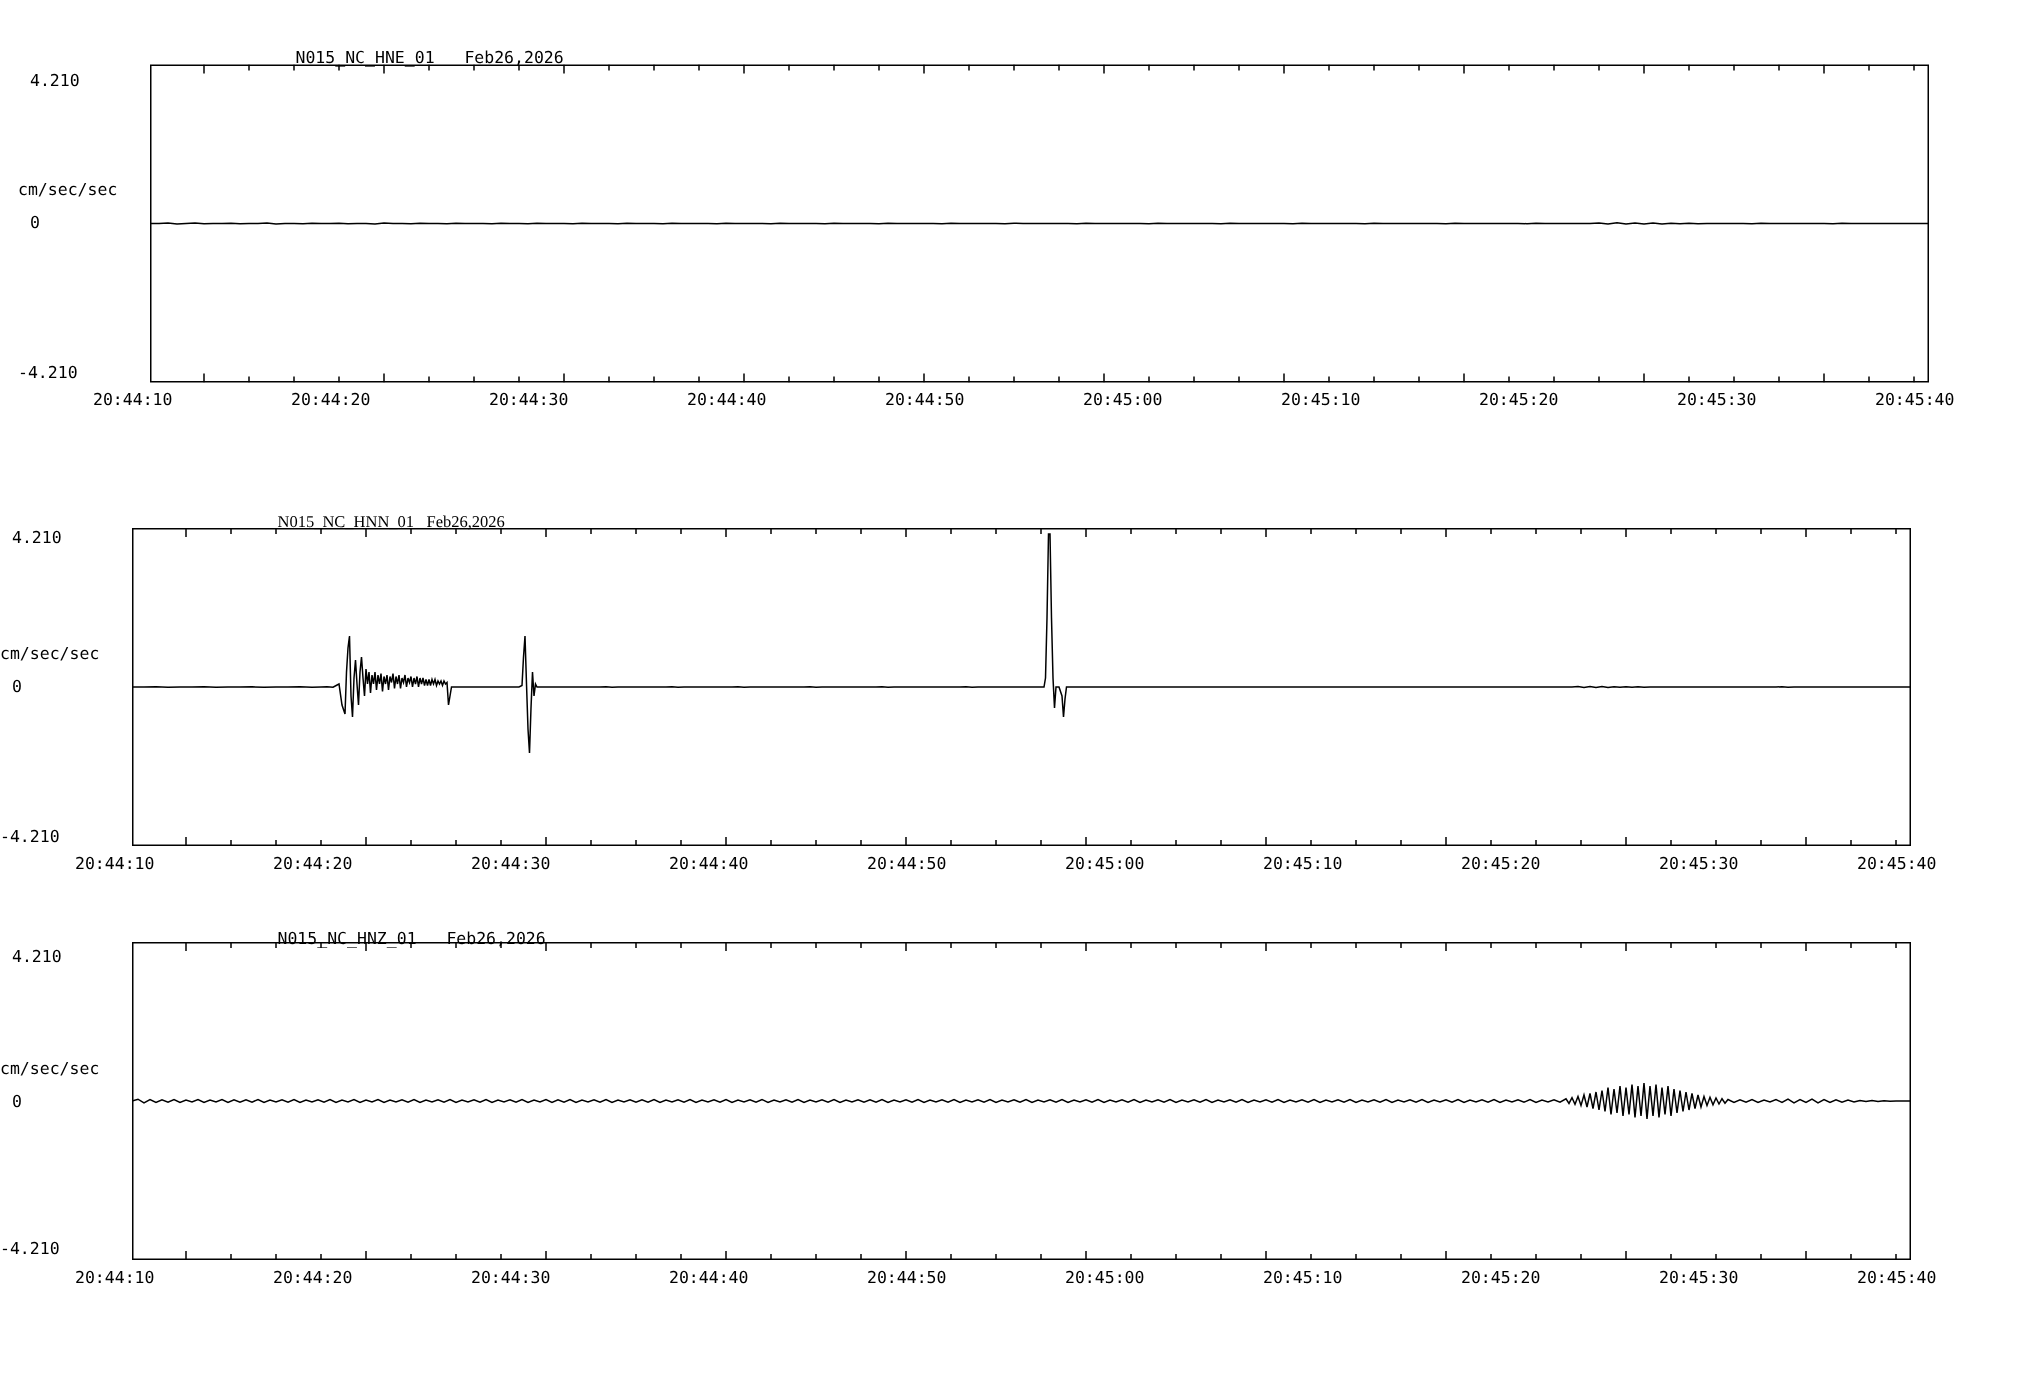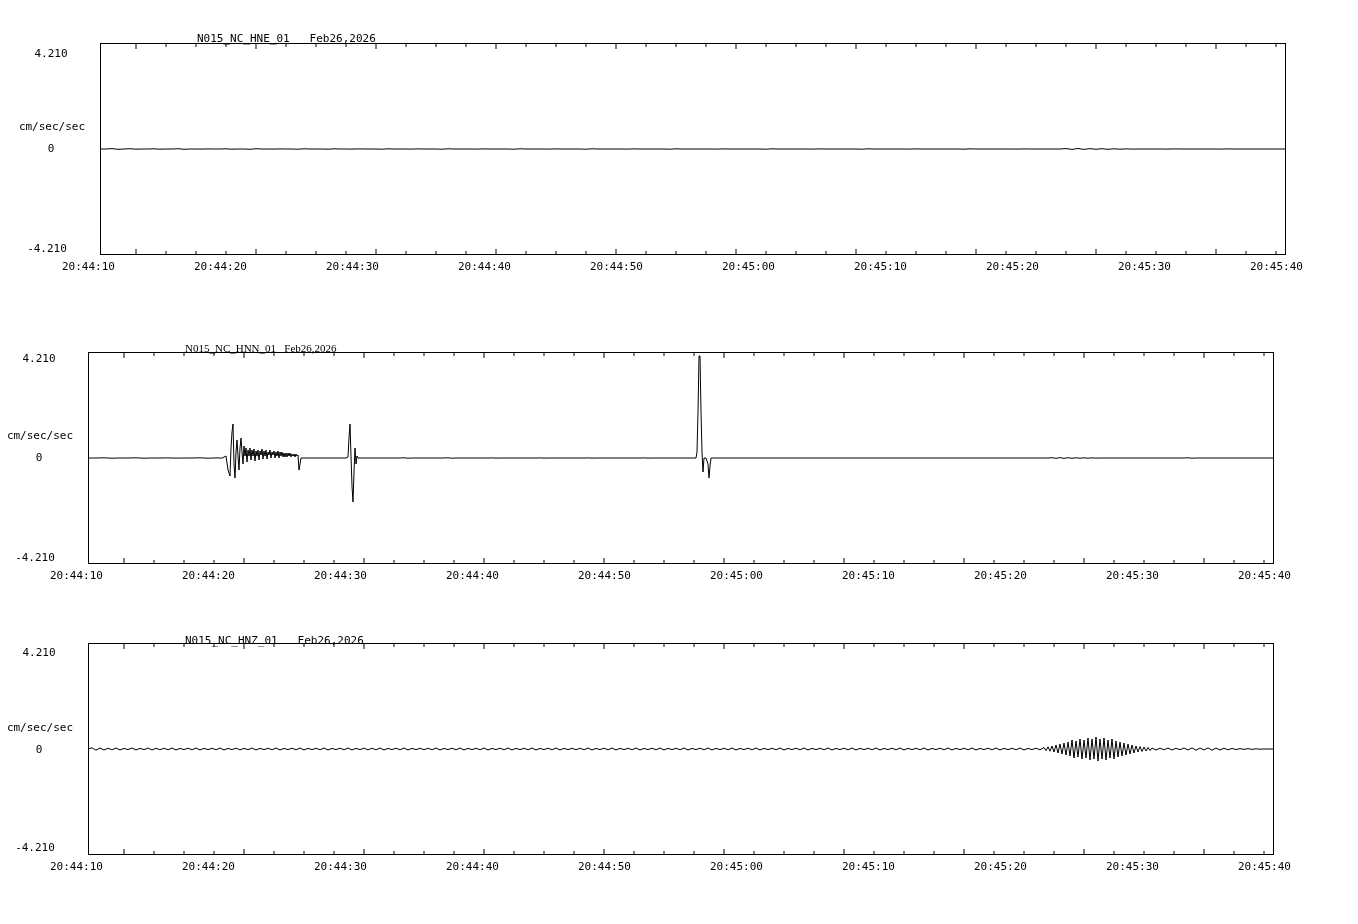--- a/index.html
+++ b/index.html
@@ -32,27 +32,27 @@
     letter-spacing: 0px;
   }
   .axis-box {
     position: absolute;
     border: 1px solid #000000;
     box-sizing: border-box;
   }
   .ylabel-top, .ylabel-bot, .ylabel-zero {
     position: absolute;
     font-size: 11px;
-    text-align: center;
+    text-align: left;
     white-space: pre;
   }
   .yunits {
     position: absolute;
     font-size: 11px;
-    text-align: center;
+    text-align: left;
     white-space: pre;
   }
   .tick-label {
     position: absolute;
     font-size: 11px;
     white-space: pre;
   }
   svg.trace {
     position: absolute;
     display: block;
@@ -327,21 +327,21 @@
     <div class="tick-label" style="left:314px; top:263px; width:76px;">20:44:30</div>
     <div class="tick-label" style="left:446px; top:263px; width:76px;">20:44:40</div>
     <div class="tick-label" style="left:578px; top:263px; width:76px;">20:44:50</div>
     <div class="tick-label" style="left:710px; top:263px; width:76px;">20:45:00</div>
     <div class="tick-label" style="left:842px; top:263px; width:76px;">20:45:10</div>
     <div class="tick-label" style="left:974px; top:263px; width:76px;">20:45:20</div>
     <div class="tick-label" style="left:1106px; top:263px; width:76px;">20:45:30</div>
     <div class="tick-label" style="left:1238px; top:263px; width:76px;">20:45:40</div>
   </div>
 
-  <div class="panel" style="top:591px;height:312px;">
+  <div class="panel" style="top:576px;height:312px;">
     <div class="plot-title" style="left:185px; top:43px;">N015_NC_HNZ_01   Feb26,2026</div>
     <div class="ylabel-top" style="left:8px; top:55px; width:62px;">4.210</div>
     <div class="yunits" style="left:0px; top:130px; width:80px;">cm/sec/sec</div>
     <div class="ylabel-zero" style="left:8px; top:152px; width:62px;">0</div>
     <div class="ylabel-bot" style="left:0px; top:250px; width:70px;">-4.210</div>
 
     <div class="axis-box" style="left:88px; top:52px; width:1186px; height:212px;"></div>
 
     <svg class="trace" style="left:88px; top:52px;" width="1186" height="212" viewBox="0 0 1186 212" preserveAspectRatio="none">
       <g stroke="#000" stroke-width="1">

